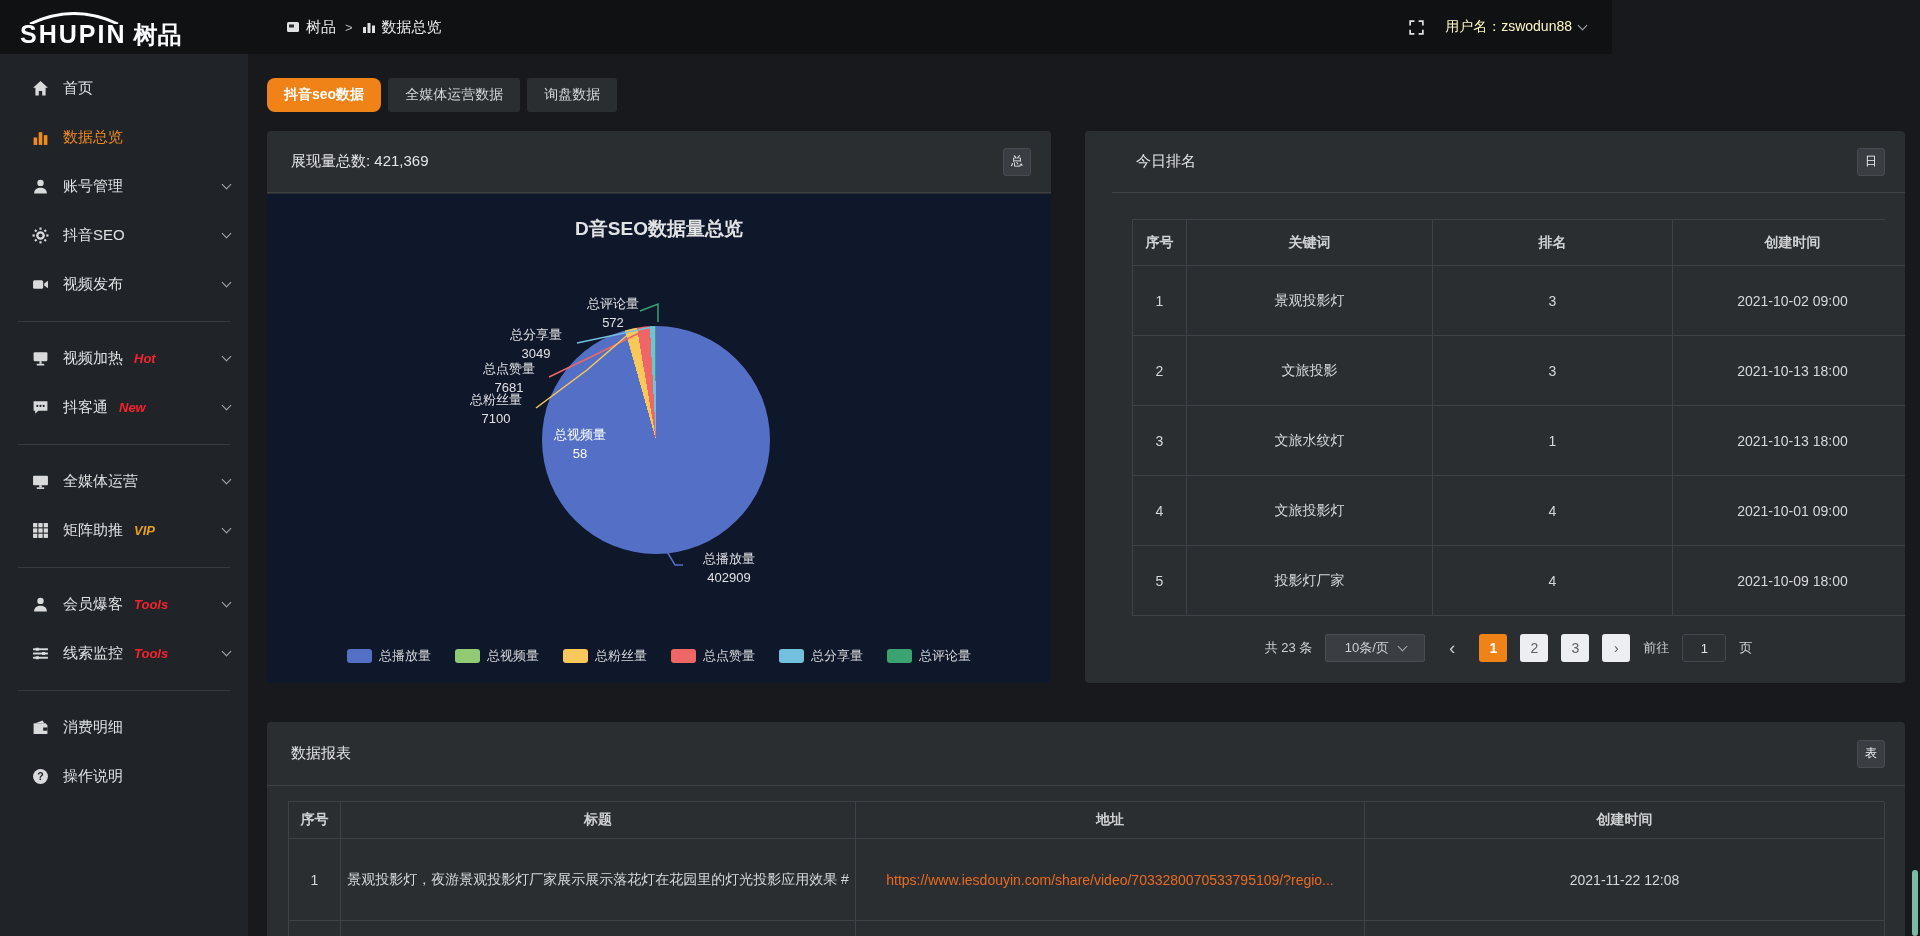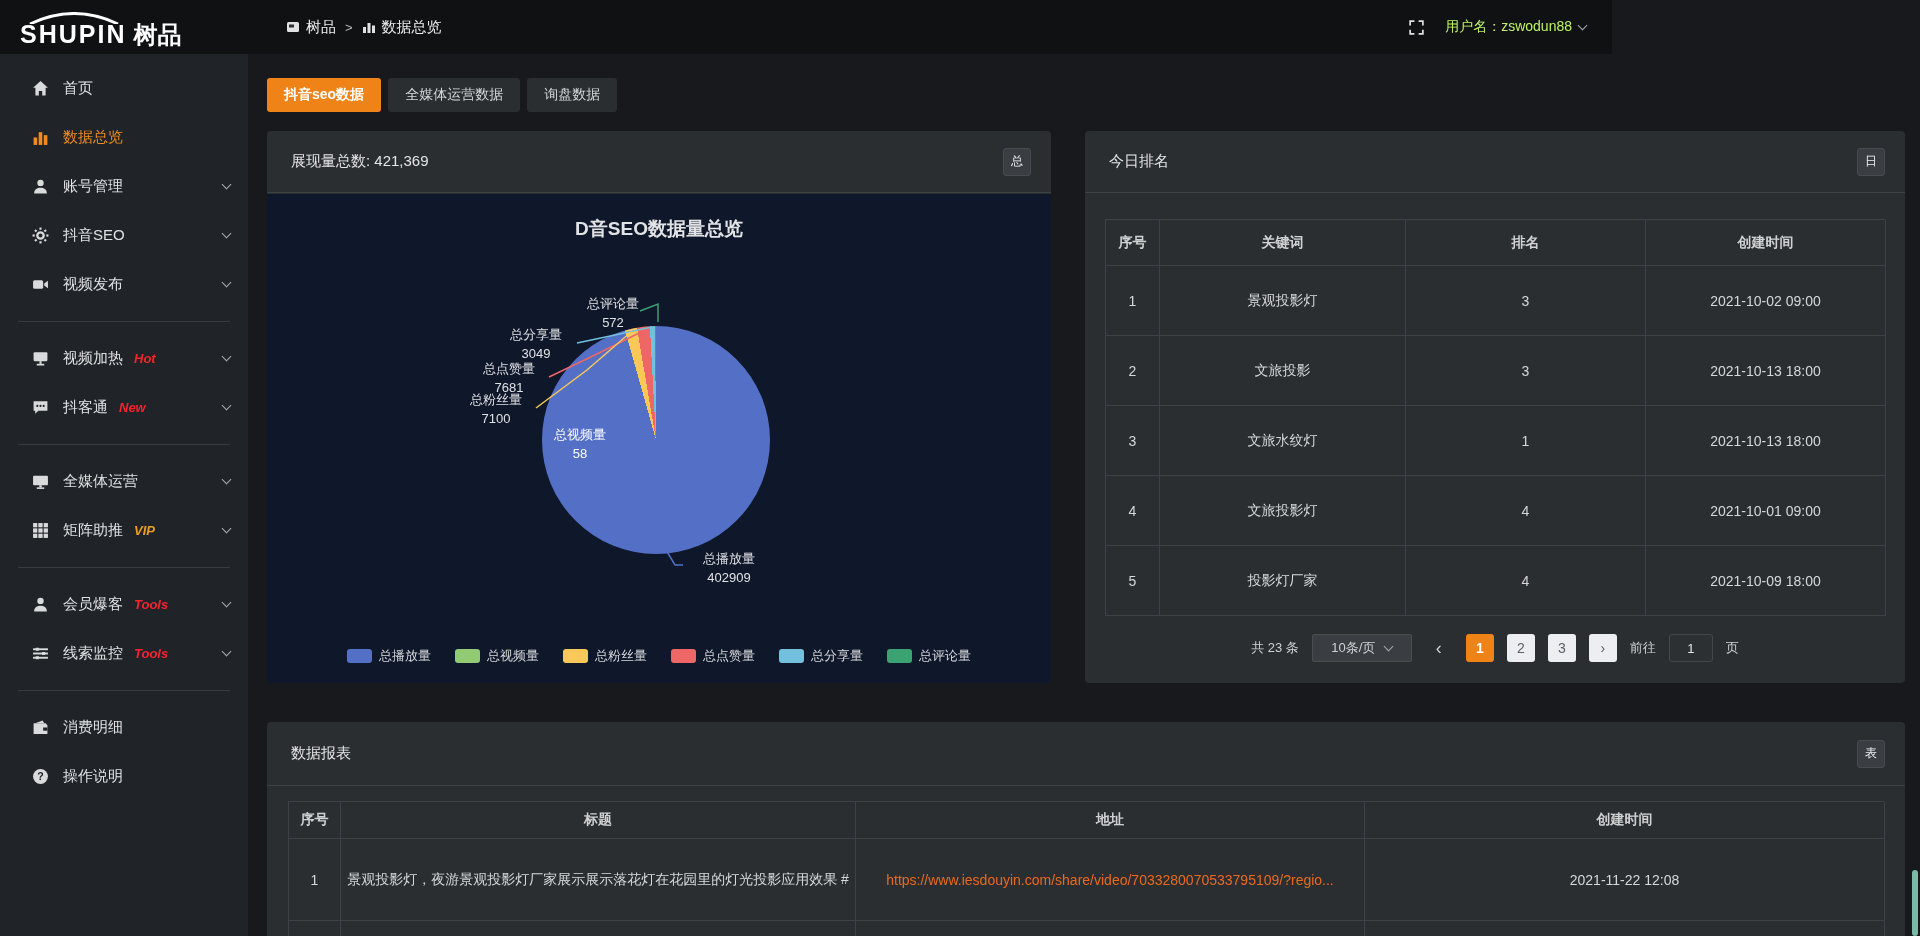--- a/index.html
+++ b/index.html
@@ -12,42 +12,42 @@
   .topbar { position:absolute; left:0; top:0; width:1612px; height:54px;
     background:#0f1113; display:flex; align-items:center; z-index:5; }
   .logo { width:248px; padding-left:20px; position:relative; display:flex; align-items:flex-end; }
   .logo-arc { position:absolute; left:26px; top:4px; }
   .logo-en { font-size:25px; font-weight:800; letter-spacing:2px; color:#fff; line-height:1; padding-top:14px; }
   .logo-cn { font-size:24px; font-weight:700; color:#fff; margin-left:7px; line-height:1; }
   .breadcrumb { display:flex; align-items:center; margin-left:38px; font-size:15px; color:#eceded; gap:9px; }
   .bc-item { display:flex; align-items:center; gap:6px; cursor:pointer; }
   .bc-sep { color:#b7b9bb; font-size:13px; }
   .top-right { margin-left:auto; display:flex; align-items:center; gap:20px; padding-right:26px; }
-  .username { font-size:14px; color:#bef264; display:flex; align-items:center; gap:7px; cursor:pointer; }
+  .username { font-size:14px; color:#fef9c3; display:flex; align-items:center; gap:7px; cursor:pointer; }
   .chev { width:7px; height:7px; border-right:1.5px solid #a9abad; border-bottom:1.5px solid #a9abad;
     transform:rotate(45deg); display:inline-block; margin-top:-4px; }
   
   .sidebar { position:absolute; left:0; top:54px; bottom:0; width:248px; background:#202327; padding-top:10px; }
   .side-item { height:49px; display:flex; align-items:center; padding:0 18px 0 30px; cursor:pointer;
     font-size:15px; color:#dfe1e3; position:relative; }
   .sicon { width:20px; display:flex; justify-content:center; margin-right:13px; flex:none; }
   .side-item.active, .side-item.active .slabel { color:#f08c1f; }
   .sbadge { margin-left:11px; font-size:13px; font-weight:700; font-style:italic; }
   .badge-red { color:#f5222d; } .badge-vip { color:#e8a020; }
   .side-chev { margin-left:auto; }
   .sdivider { height:1px; background:#383b3e; margin:12px 18px; }
   
   .main { position:absolute; left:248px; top:54px; right:0; bottom:0; }
   .tabs { position:absolute; left:19px; top:24px; display:flex; gap:7px; }
   .tab { height:34px; padding:0 17px; display:flex; align-items:center; font-size:14px; border-radius:3px;
     background:#2b2e31; color:#d5d7d9; cursor:pointer; }
-  .tab.active { background:#ef8318; color:#fff; font-weight:700; }
+  .tab.active { background:#ef8318; color:#fff; font-weight:700;border-radius:8px; }
   .panel { position:absolute; background:#2b2e31; border-radius:4px; overflow:hidden; }
   .panel-chart { left:19px; top:77px; width:784px; height:552px; }
-  .panel-rank  { left:837px; top:77px; width:820px; height:552px; }
+  .panel-rank  { left:837px; top:77px; width:820px; height:552px;padding-left:27px; }
   .panel-report{ left:19px; top:668px; width:1638px; height:380px; }
   .panel-head { height:62px; display:flex; align-items:center; padding:0 20px 0 24px;
     border-bottom:1px solid #3e4144; font-size:15px; color:#e4e5e7;gap:40px; }
   .mini-btn { margin-left:auto; width:28px; height:28px; background:#3a3e42; border:1px solid #484c50;
     border-radius:3px; color:#eef0f1; font-size:12px; display:flex; align-items:center; justify-content:center; cursor:pointer; }
   
   .chart-body { position:absolute; left:0; top:63px; right:0; bottom:0; background:#0f172a; }
   .chart-title { position:absolute; top:22px; left:0; width:100%; text-align:center;
     font-size:19px; font-weight:700; color:#e2e3e5; }
   .pie { position:absolute; left:275px; top:132px; width:228px; height:228px; border-radius:50%; }

